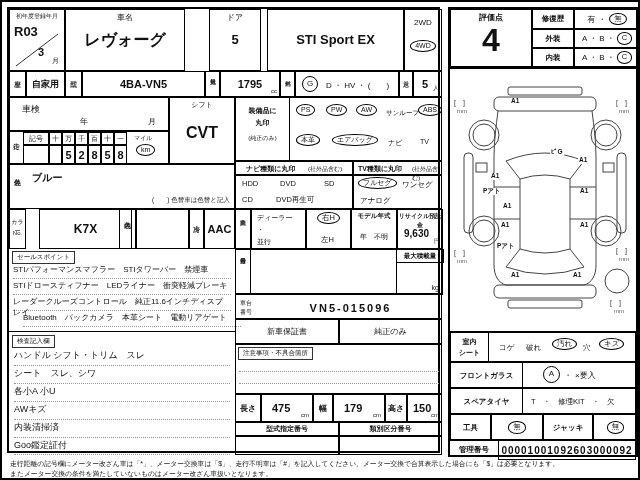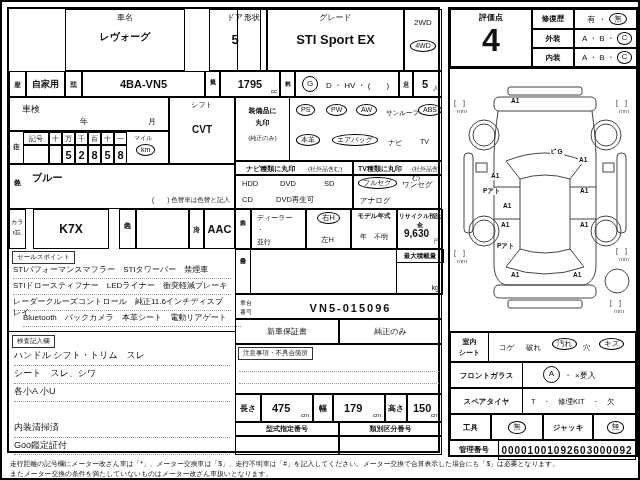--- a/index.html
+++ b/index.html
@@ -6,52 +6,57 @@
   html,body{background:#fff}
   #sheet{position:relative;width:640px;height:480px;background:#fff;border:2px solid #000;
          font-family:"Liberation Sans",sans-serif;color:#111;overflow:hidden}
   .a{position:absolute}
   .bd{border:1px solid #000}
   .bd2{border:2px solid #000}
   .cen{display:flex;align-items:center;justify-content:center;text-align:center}
   .vert{writing-mode:vertical-rl;text-orientation:upright;line-height:1;letter-spacing:0}
   .f6{font-size:6px}.f65{font-size:6.5px}.f7{font-size:7px}.f75{font-size:7.5px}
   .f8{font-size:8px}.f9{font-size:9px}.f10{font-size:10px}.f11{font-size:11px}
-  .f12{font-size:12px}.f13{font-size:13px}.f14{font-size:10px}
+  .f12{font-size:12px}.f13{font-size:13px}.f14{font-size:16px}
   .b{font-weight:bold}
   .circ{display:inline-flex;align-items:center;justify-content:center;
         border:1.5px solid #000;border-radius:50%;padding:1px 4px;line-height:1.1}
   .tag{display:inline-block;border:1px solid #333;padding:1px 4px;background:#fff}
   .dotl{border-bottom:1px dotted #999}
   .dim{color:#222}
   svg{display:block}
   .mark{position:absolute;font-size:6.5px;font-weight:bold;background:#fff;padding:0 1px;line-height:1}
   .brk{position:absolute;font-size:7px;color:#333;line-height:1}
   .mm{position:absolute;font-size:6px;color:#555;line-height:1}
 </style>
 </head>
 <body>
 
 <div id="sheet">
 
   <div class="a bd2" style="left:5px;top:5px;width:433px;height:446px">
 
+    <div class="a bd" style="left:0;top:0;width:56px;height:62px">
+      <div class="a f6 cen" style="left:0;top:2px;width:100%">初年度登録年月</div>
+      <svg class="a" style="left:2px;top:12px" width="50" height="48">
+          <line x1="4" y1="44" x2="46" y2="12" stroke="#333" stroke-width="1"></line>
+        </svg>
+      <div class="a f13 b" style="left:4px;top:14px">R03</div>
+      <div class="a f11 b" style="left:28px;top:36px">3</div>
+      <div class="a f7" style="left:42px;top:46px">月</div>
+    </div>
     <div class="a bd" style="left:56px;top:0;width:120px;height:62px">
       <div class="a f8 cen" style="left:0;top:2px;width:100%">車名</div>
       <div class="a f14 b cen" style="left:0;top:20px;width:100%">レヴォーグ</div>
     </div>
     <div class="a bd" style="left:200px;top:0;width:52px;height:62px">
       <div class="a f8 cen" style="left:0;top:2px;width:100%">ドア</div>
       <div class="a f13 b cen" style="left:0;top:22px;width:100%">5</div>
     </div>
-    <div class="a bd" style="left:228px;top:0;width:30px;height:62px">
-      <div class="a f8 cen" style="left:0;top:2px;width:100%">形状</div>
-    </div>
     <div class="a bd" style="left:258px;top:0;width:137px;height:62px">
-      <div class="a f8 cen" style="left:0;top:2px;width:100%">グレード</div>
       <div class="a f13 b cen" style="left:0;top:22px;width:100%">STI Sport EX</div>
     </div>
     <div class="a bd" style="left:395px;top:0;width:38px;height:62px">
       <div class="a f8 cen" style="left:0;top:8px;width:100%">2WD</div>
       <div class="a cen" style="left:0;top:30px;width:100%">
           <span class="circ f7">4WD</span>
         </div>
     </div>
 
     <div class="a bd" style="left:0;top:62px;width:17px;height:26px">
@@ -154,21 +159,21 @@
     <div class="a bd" style="left:0;top:155px;width:226px;height:45px">
       <div class="a vert f7" style="left:4px;top:8px">外装色</div>
       <div class="a f10 b" style="left:22px;top:6px">ブルー</div>
       <div class="a f65 dim" style="right:4px;bottom:3px">(　　) 色替車は色替と記入</div>
     </div>
 
     <div class="a bd" style="left:0;top:200px;width:17px;height:40px">
       <div class="a f6 cen" style="left:0;top:8px;width:100%">カラー</div>
       <div class="a f6 cen" style="left:0;top:20px;width:100%">No.</div>
     </div>
-    <div class="a bd cen f12 b" style="left:24px;top:200px;width:76px;height:40px">K7X</div>
+    <div class="a bd cen f12 b" style="left:30px;top:200px;width:93px;height:40px">K7X</div>
     <div class="a bd" style="left:110px;top:200px;width:17px;height:40px">
       <div class="a vert f7" style="left:4px;top:6px">内装色</div>
     </div>
     <div class="a bd" style="left:127px;top:200px;width:53px;height:40px"></div>
     <div class="a bd" style="left:180px;top:200px;width:15px;height:40px">
       <div class="a vert f7" style="left:3px;top:10px">冷房</div>
     </div>
     <div class="a bd cen f11 b" style="left:195px;top:200px;width:31px;height:40px">AAC</div>
 
     <div class="a bd" style="left:226px;top:200px;width:207px;height:40px">
@@ -249,20 +254,21 @@
       <div class="a f8 dotl" style="left:4px;top:31px;width:218px;height:15px">STIドロースティフナー　LEDライナー　衝突軽減ブレーキ</div>
       <div class="a f8 dotl" style="left:4px;top:47px;width:218px;height:15px">レーダークルーズコントロール　純正11.6インチディスプレイ</div>
       <div class="a f8 dotl" style="left:14px;top:63px;width:218px;height:15px">Bluetooth　バックカメラ　本革シート　電動リアゲート</div>
     </div>
 
     <div class="a" style="left:0;top:322px;width:226px;height:124px;border-top:1px solid #000">
       <span class="tag f65 a" style="left:3px;top:3px">検査記入欄</span>
       <div class="a f9 dotl" style="left:5px;top:17px;width:216px;height:17px">ハンドル シフト・トリム　スレ</div>
       <div class="a f9 dotl" style="left:5px;top:35px;width:216px;height:17px">シート　スレ、シワ</div>
       <div class="a f9 dotl" style="left:5px;top:53px;width:216px;height:17px">各小A 小U</div>
+      <div class="a f9 dotl" style="left:5px;top:71px;width:216px;height:17px">AWキズ</div>
       <div class="a f9 dotl" style="left:5px;top:89px;width:216px;height:17px">内装清掃済</div>
       <div class="a f9 dotl" style="left:5px;top:107px;width:216px;height:16px">Goo鑑定証付</div>
     </div>
   </div>
 
   <div class="a bd2" style="left:446px;top:5px;width:190px;height:450px">
 
     <div class="a bd2" style="left:-2px;top:-2px;width:194px;height:62px">
       <div class="a bd" style="left:0;top:0;width:82px;height:58px">
         <div class="a f8 b cen" style="left:0;top:2px;width:100%">評価点</div>

